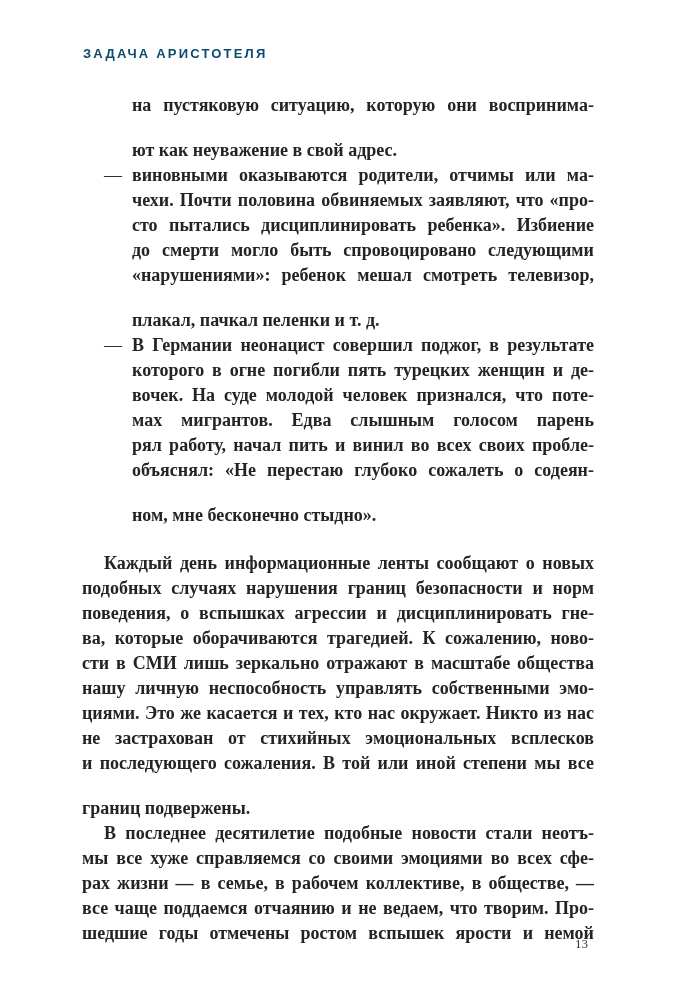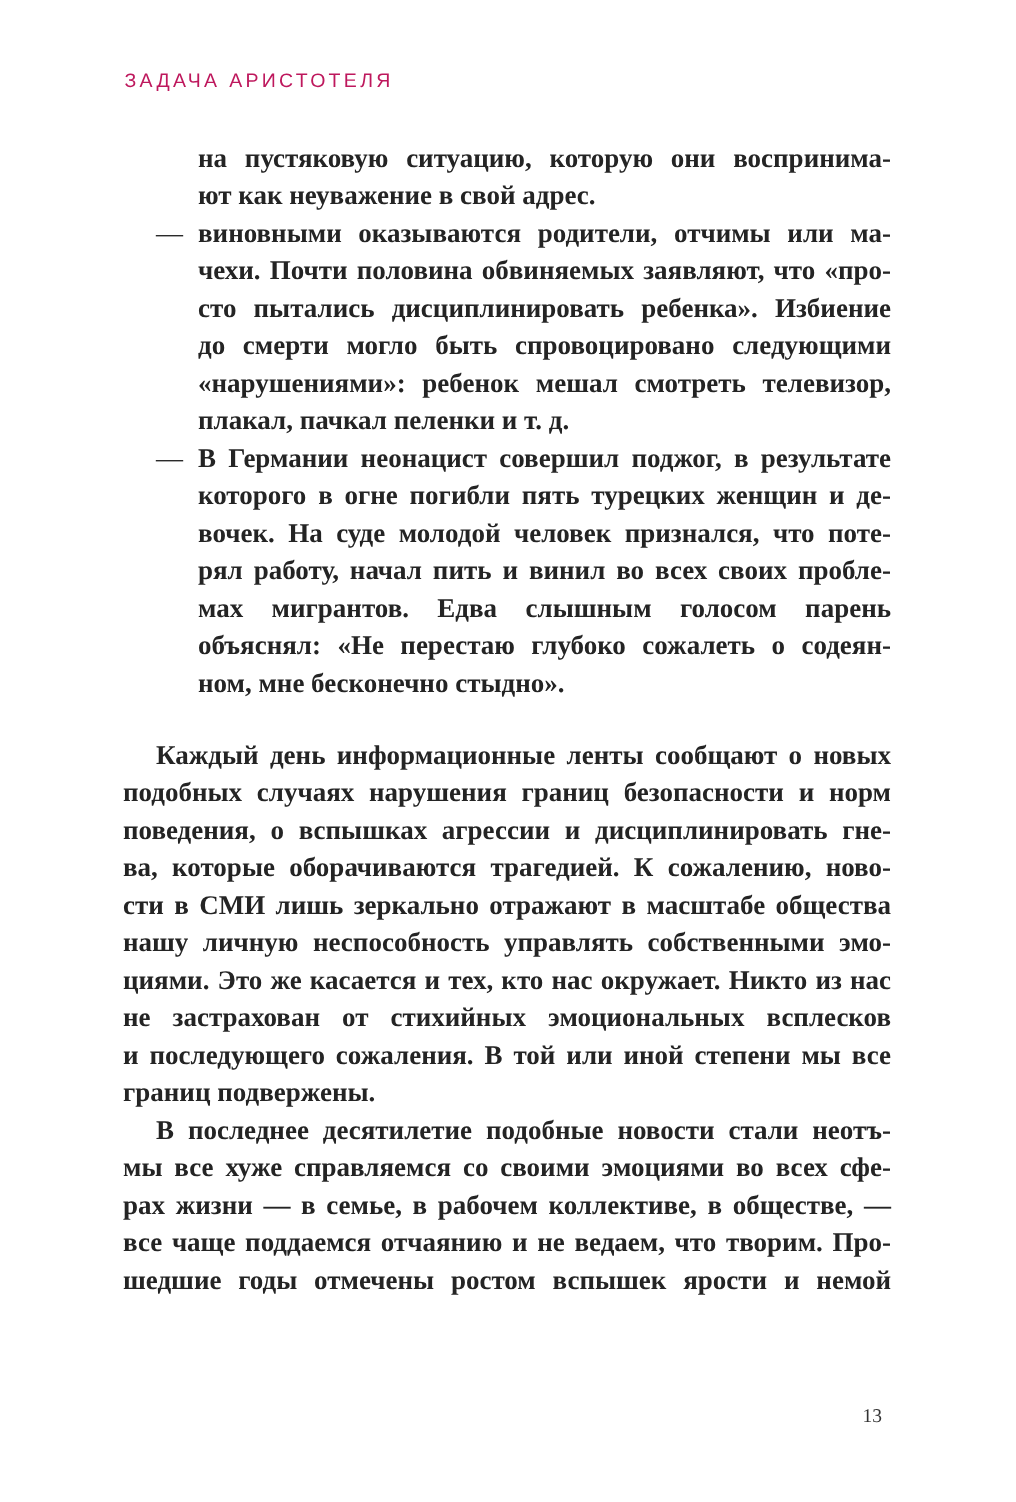--- a/index.html
+++ b/index.html
@@ -14,37 +14,38 @@
     overflow: hidden;
   }
   .running-header {
     position: absolute;
     left: 83px;
     top: 47px;
     font-family: "Liberation Sans", "DejaVu Sans", sans-serif;
     font-size: 13px;
     line-height: 14px;
     letter-spacing: 2.2px;
-    color: #be185d;
+    color: #0c4a6e;
     text-transform: uppercase;
+    font-weight: bold;
   }
   .body-text {
     position: absolute;
     left: 82px;
     top: 93px;
     width: 512px;
     font-size: 18px;
     line-height: 25px;
   }
   .line {
     text-align: justify;
     text-align-last: justify;
     font-weight: bold;
   }
-  .line.last { text-align-last: left; }
+  .line.last { text-align-last: left; margin-top: 20px; }
   .li {
     position: relative;
     padding-left: 50px;
   }
   .li .marker {
     position: absolute;
     left: 22px;
     top: 0;
     line-height: 25px;
   }
@@ -82,22 +83,22 @@
       <div class="line">до смерти могло быть спровоцировано следующими</div>
       <div class="line">«нарушениями»: ребенок мешал смотреть телевизор,</div>
       <div class="line last">плакал, пачкал пеленки и т. д.</div>
     </div>
 
     <div class="li">
       <span class="marker">—</span>
       <div class="line">В Германии неонацист совершил поджог, в результате</div>
       <div class="line">которого в огне погибли пять турецких женщин и де-</div>
       <div class="line">вочек. На суде молодой человек признался, что поте-</div>
+      <div class="line">мах мигрантов. Едва слышным голосом парень</div>
       <div class="line">рял работу, начал пить и винил во всех своих пробле-</div>
-      <div class="line">мах мигрантов. Едва слышным голосом парень</div>
       <div class="line">объяснял: «Не перестаю глубоко сожалеть о содеян-</div>
       <div class="line last">ном, мне бесконечно стыдно».</div>
     </div>
 
     <div class="para gap">
       <div class="line indent">Каждый день информационные ленты сообщают о новых</div>
       <div class="line">подобных случаях нарушения границ безопасности и норм</div>
       <div class="line">поведения, о вспышках агрессии и дисциплинировать гне-</div>
       <div class="line">ва, которые оборачиваются трагедией. К сожалению, ново-</div>
       <div class="line">сти в СМИ лишь зеркально отражают в масштабе общества</div>

